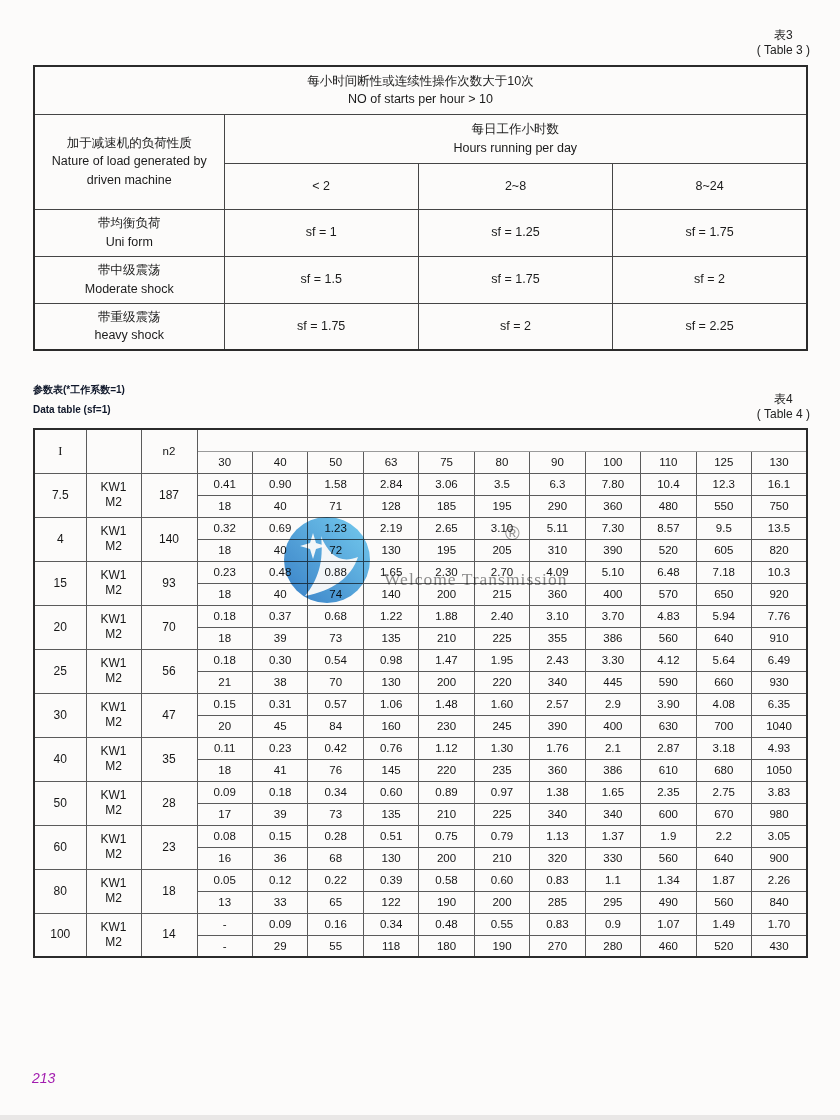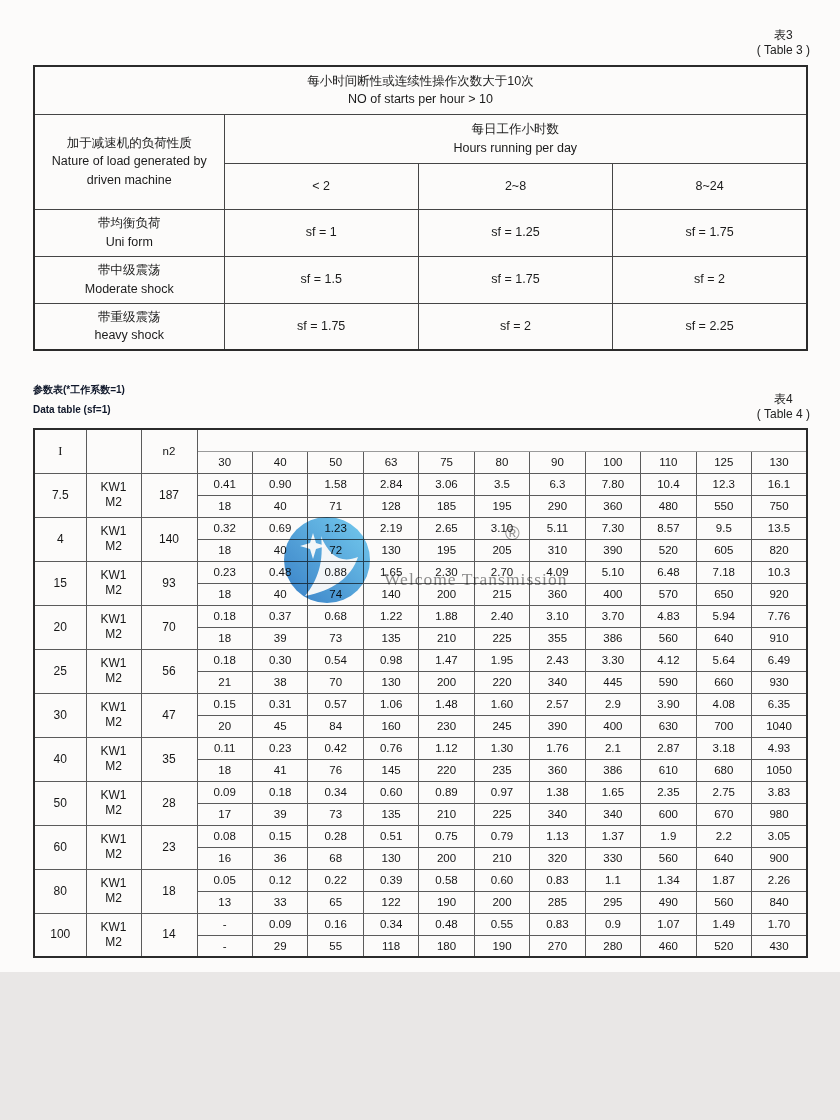--- a/index.html
+++ b/index.html
@@ -1,19 +1,19 @@
 <!DOCTYPE html>
 <html><head>
 <meta charset="utf-8">
 <style>
   * { margin:0; padding:0; box-sizing:border-box; }
   html,body { background:#e9e7e6; }
   body { width:840px; height:1120px; font-family:"Liberation Sans", sans-serif; }
   .page {
-    position:relative; width:840px; height:972px;
+    position:relative; width:840px; height:1115px;
     background:#fcfbfa; color:#1d1d1d; overflow:hidden;
   }
 
   
   .tbl-tag { position:absolute; right:30px; text-align:center; font-size:12px; line-height:15px; color:#222; }
   #tag3 { top:28px; }
   #tag4 { top:392px; }
 
   
   table { border-collapse:collapse; table-layout:fixed; }
@@ -38,21 +38,21 @@
   .watermark { position:absolute; left:0; top:0; width:840px; height:1120px;
                pointer-events:none; mix-blend-mode:multiply; z-index:5; }
   .wm-circle { position:absolute; left:283px; top:516px; }
   .wm-zh { position:absolute; left:378px; top:523px; font-size:56px; line-height:58px;
            font-weight:bold; letter-spacing:10px; white-space:nowrap;
            color:rgba(88,88,88,0.58); font-family:"Liberation Serif", serif; }
   .wm-reg { position:absolute; left:505px; top:522px; font-size:20px; color:rgba(88,88,88,0.62); }
   .wm-en { position:absolute; left:384px; top:569px; font-size:17.5px; letter-spacing:1px;
            white-space:nowrap; color:rgba(112,112,112,0.78); font-family:"Liberation Serif", serif; }
 
-  .page-number { position:absolute; left:32px; top:1070px; font-size:16px; color:#c2410c; }
+  .page-number { position:absolute; left:32px; top:1070px; font-size:14px; color:#a21caf;font-style:italic; }
 </style>
 </head>
 <body>
 
 <div class="page">
 
   <div class="tbl-tag" id="tag3">
     <div>表3</div>
     <div>( Table 3 )</div>
   </div>

